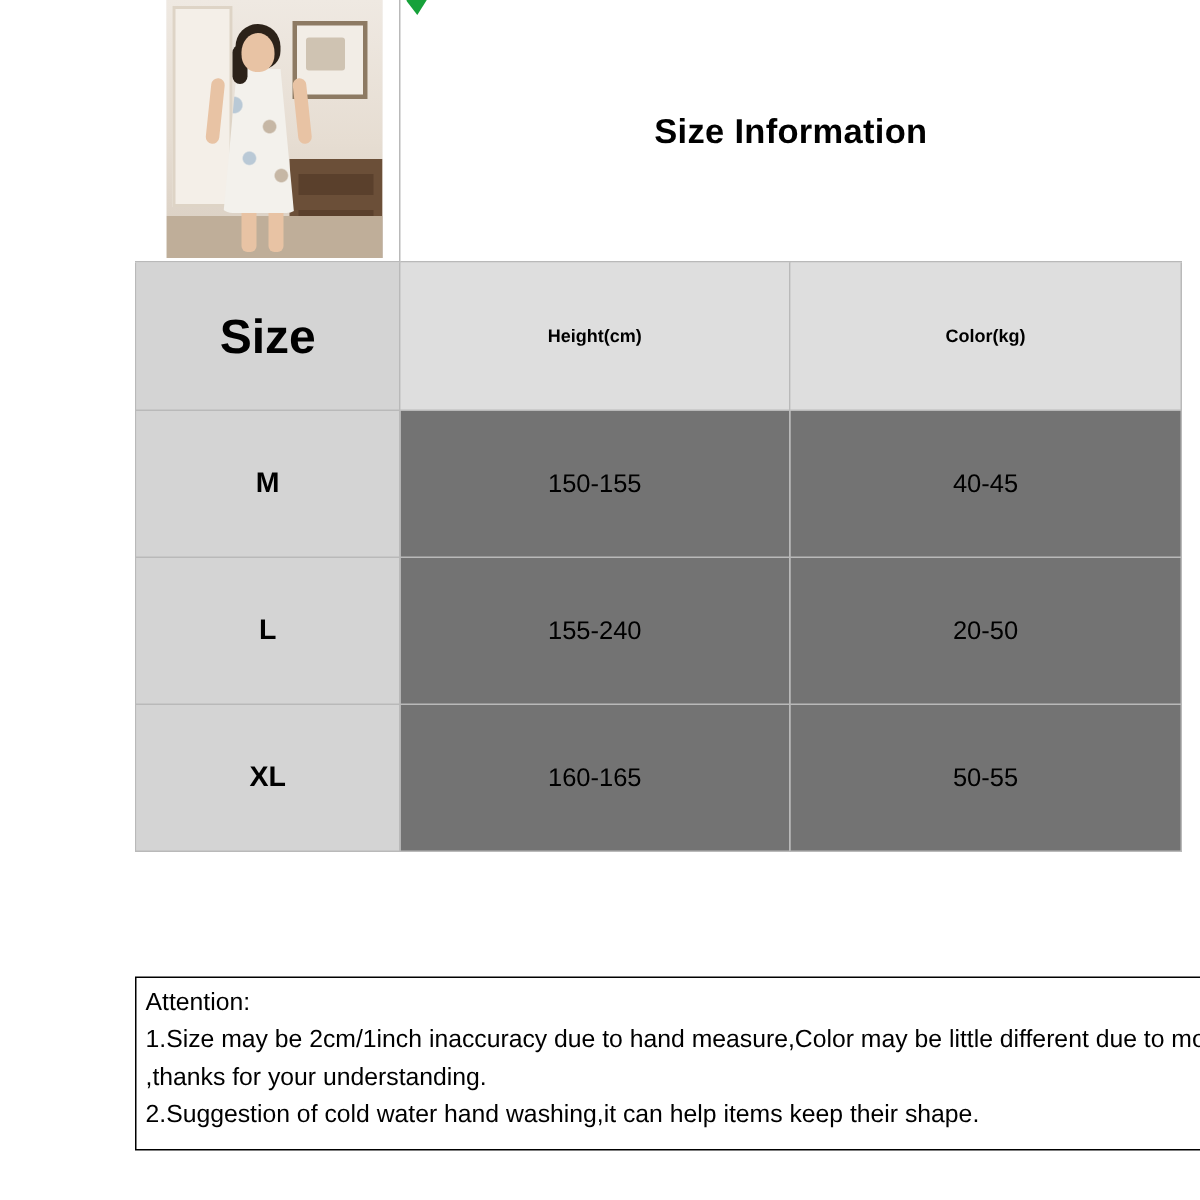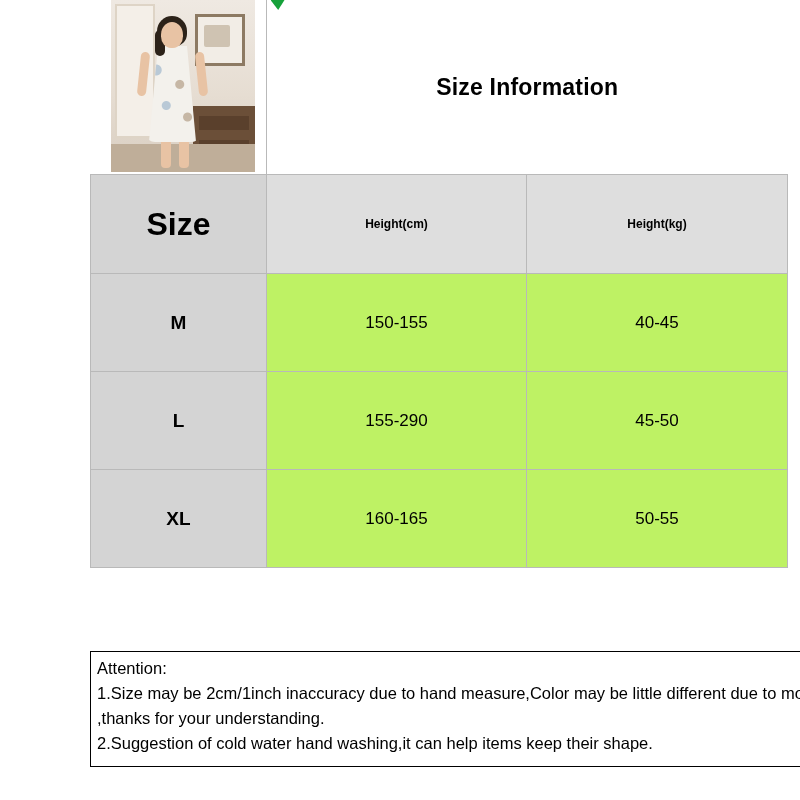--- a/index.html
+++ b/index.html
@@ -161,21 +161,21 @@
     font-weight: bold;
   }
 
   .row-label {
     background: #d4d4d4;
     font-size: 19px;
     font-weight: bold;
     height: 97px;
   }
   .row-val {
-    background: #bef264;
+    background: #737373;
     font-size: 17px;
   }
 
   
   .attention {
     position: absolute;
     left: 52px;
     top: 651px;
     width: 793px;
     height: 116px;
@@ -223,33 +223,33 @@
             <div class="person-head"></div>
           </div>
           <div class="green-mark"></div>
         </td>
         <td class="title-cell" colspan="2">Size Information</td>
       </tr>
 
       <tr>
         <td class="hdr-size">Size</td>
         <td class="hdr-col">Height(cm)</td>
-        <td class="hdr-col">Height(kg)</td>
+        <td class="hdr-col">Color(kg)</td>
       </tr>
 
       <tr>
         <td class="row-label">M</td>
         <td class="row-val">150-155</td>
         <td class="row-val">40-45</td>
       </tr>
 
       <tr>
         <td class="row-label">L</td>
-        <td class="row-val">155-290</td>
-        <td class="row-val">45-50</td>
+        <td class="row-val">155-240</td>
+        <td class="row-val">20-50</td>
       </tr>
 
       <tr>
         <td class="row-label">XL</td>
         <td class="row-val">160-165</td>
         <td class="row-val">50-55</td>
       </tr>
 
     </tbody>
   </table>

